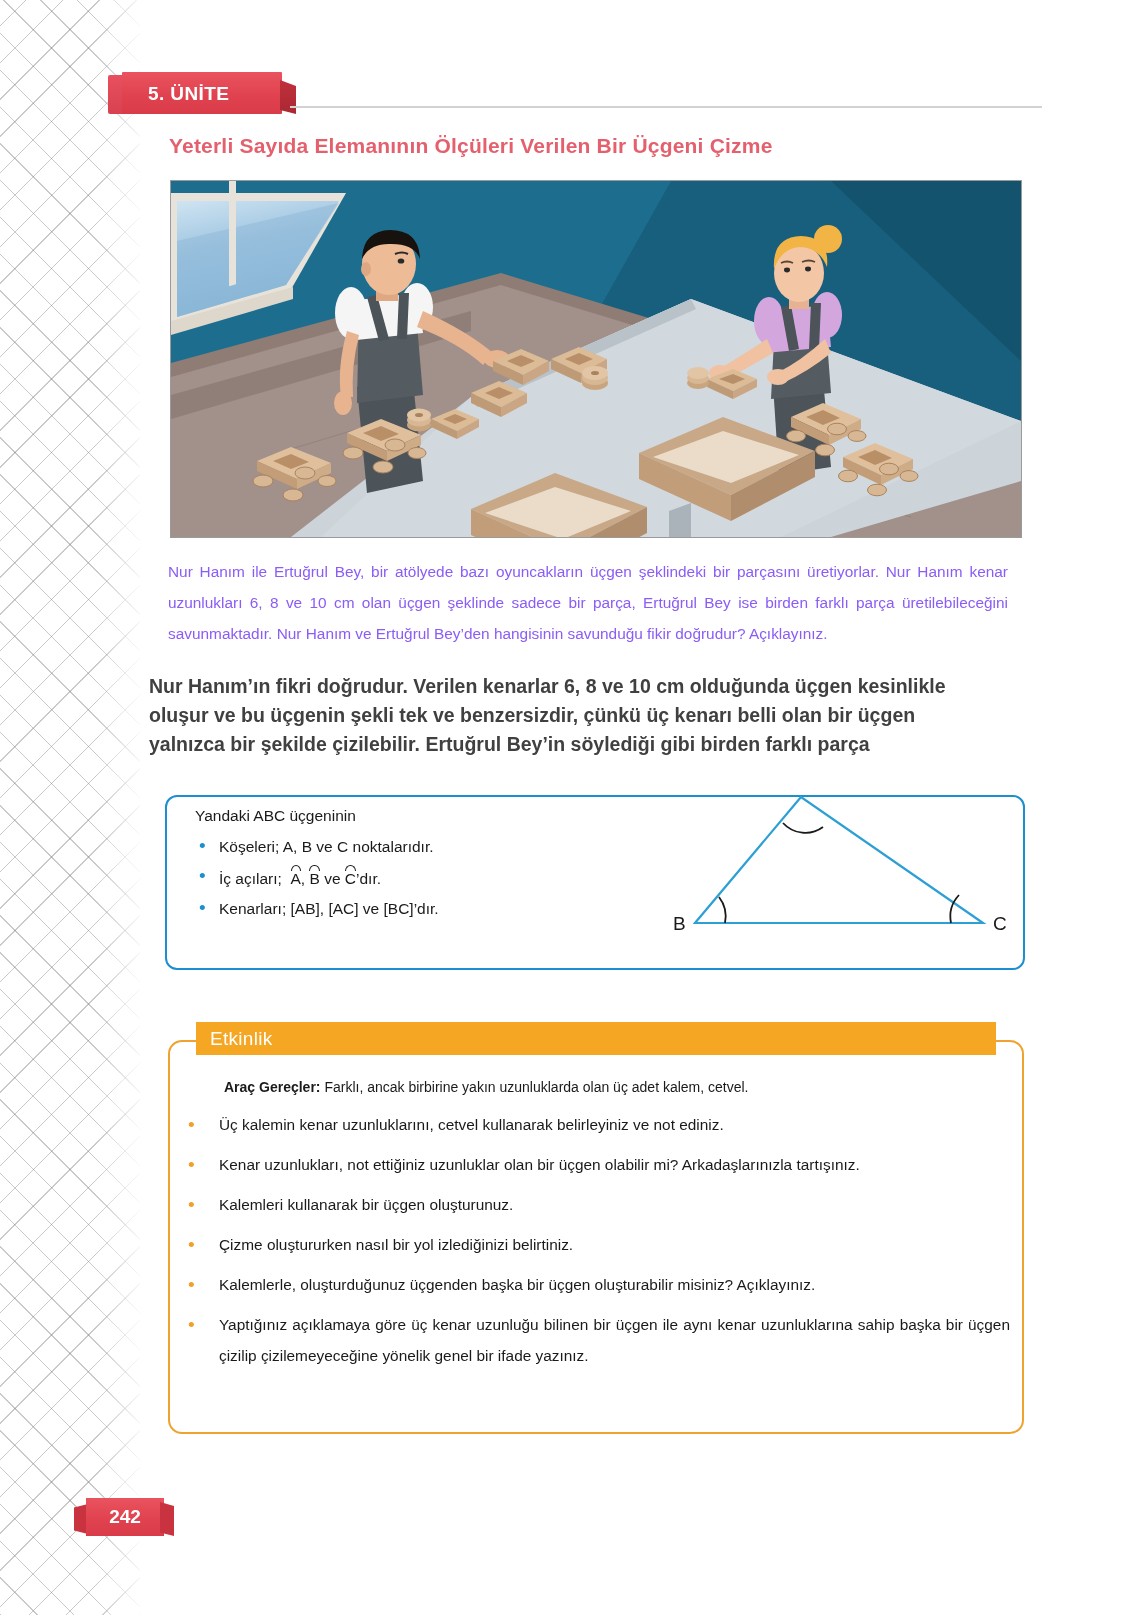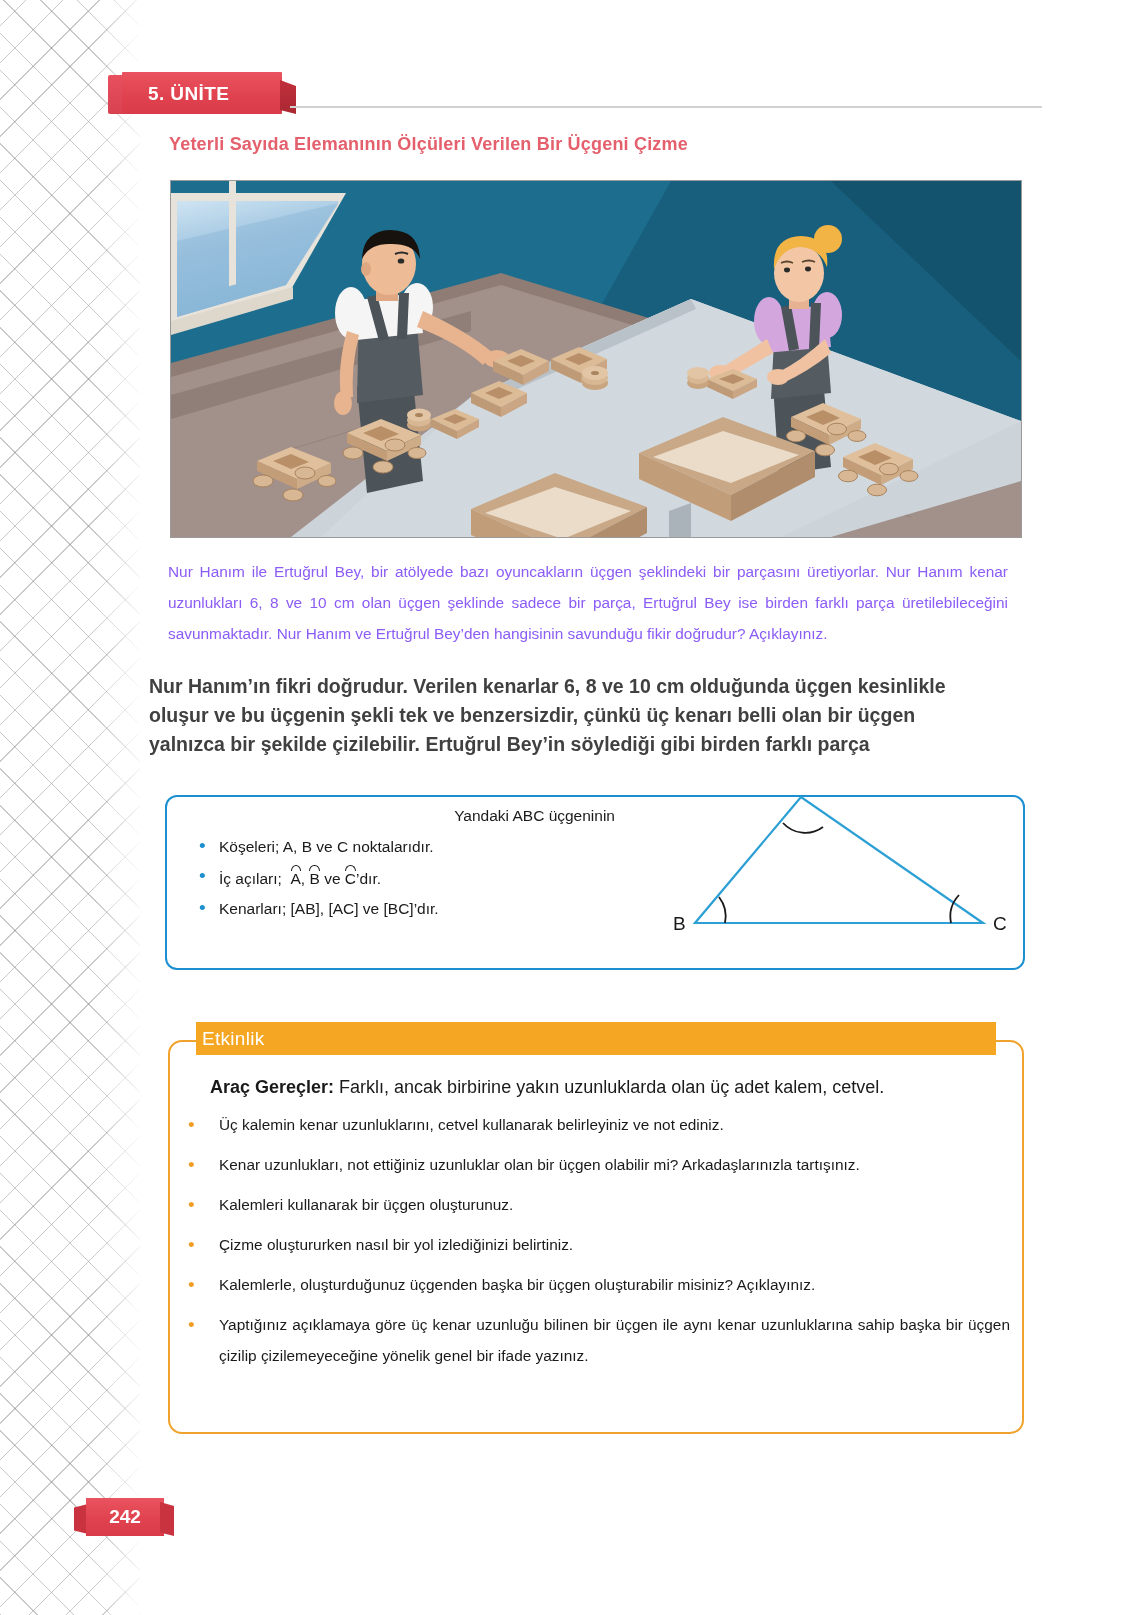--- a/index.html
+++ b/index.html
@@ -80,21 +80,21 @@
     width: 752px; height: 2px;
     background: #d2d2d2;
   }
 
   
   #section-title {
     position: absolute;
     left: 169px; top: 134px;
     width: 840px;
     color: #e4606d;
-    font-size: 18px;
+    font-size: 21px;
     font-weight: bold;
     letter-spacing: 0.2px;
   }
 
   
   #illustration {
     position: absolute;
     left: 170px; top: 180px;
     width: 852px; height: 358px;
     border: 1px solid #9a9a9a;
@@ -138,21 +138,20 @@
   }
   #info-box-left {
     position: absolute;
     left: 28px; top: 10px;
     width: 420px;
   }
   #info-intro {
     font-size: 15.5px;
     color: #1a1a1a;
     margin-bottom: 12px;
-    text-align: right;
   }
   .info-li {
     display: flex;
     align-items: flex-start;
     margin-bottom: 11px;
   }
   .info-li .dot {
     color: #1b8fd0;
     font-size: 19px;
     line-height: 18px;
@@ -192,39 +191,39 @@
     border-radius: 14px;
     background: #ffffff;
   }
   #etkinlik-tab {
     position: absolute;
     left: 196px; top: 1022px;
     width: 800px; height: 33px;
     background: #f5a623;
     display: flex;
     align-items: center;
-    padding-left: 6px;
+    padding-left: 14px;
     z-index: 5;
   }
   #etkinlik-tab span {
     color: #ffffff;
     font-size: 19px;
     font-weight: normal;
     letter-spacing: 0.3px;
   }
   #etkinlik-content {
     position: absolute;
     left: 188px; top: 1076px;
     width: 822px;
   }
   #arac-gerecler {
-    font-size: 18px;
+    font-size: 14px;
     line-height: 22px;
     color: #1a1a1a;
-    margin-left: 22px;
+    margin-left: 36px;
     margin-bottom: 18px;
   }
   #arac-gerecler b { font-weight: bold; }
   .ek-li {
     display: flex;
     align-items: flex-start;
     margin-bottom: 16px;
   }
   .ek-li .dot {
     color: #f0a02a;

